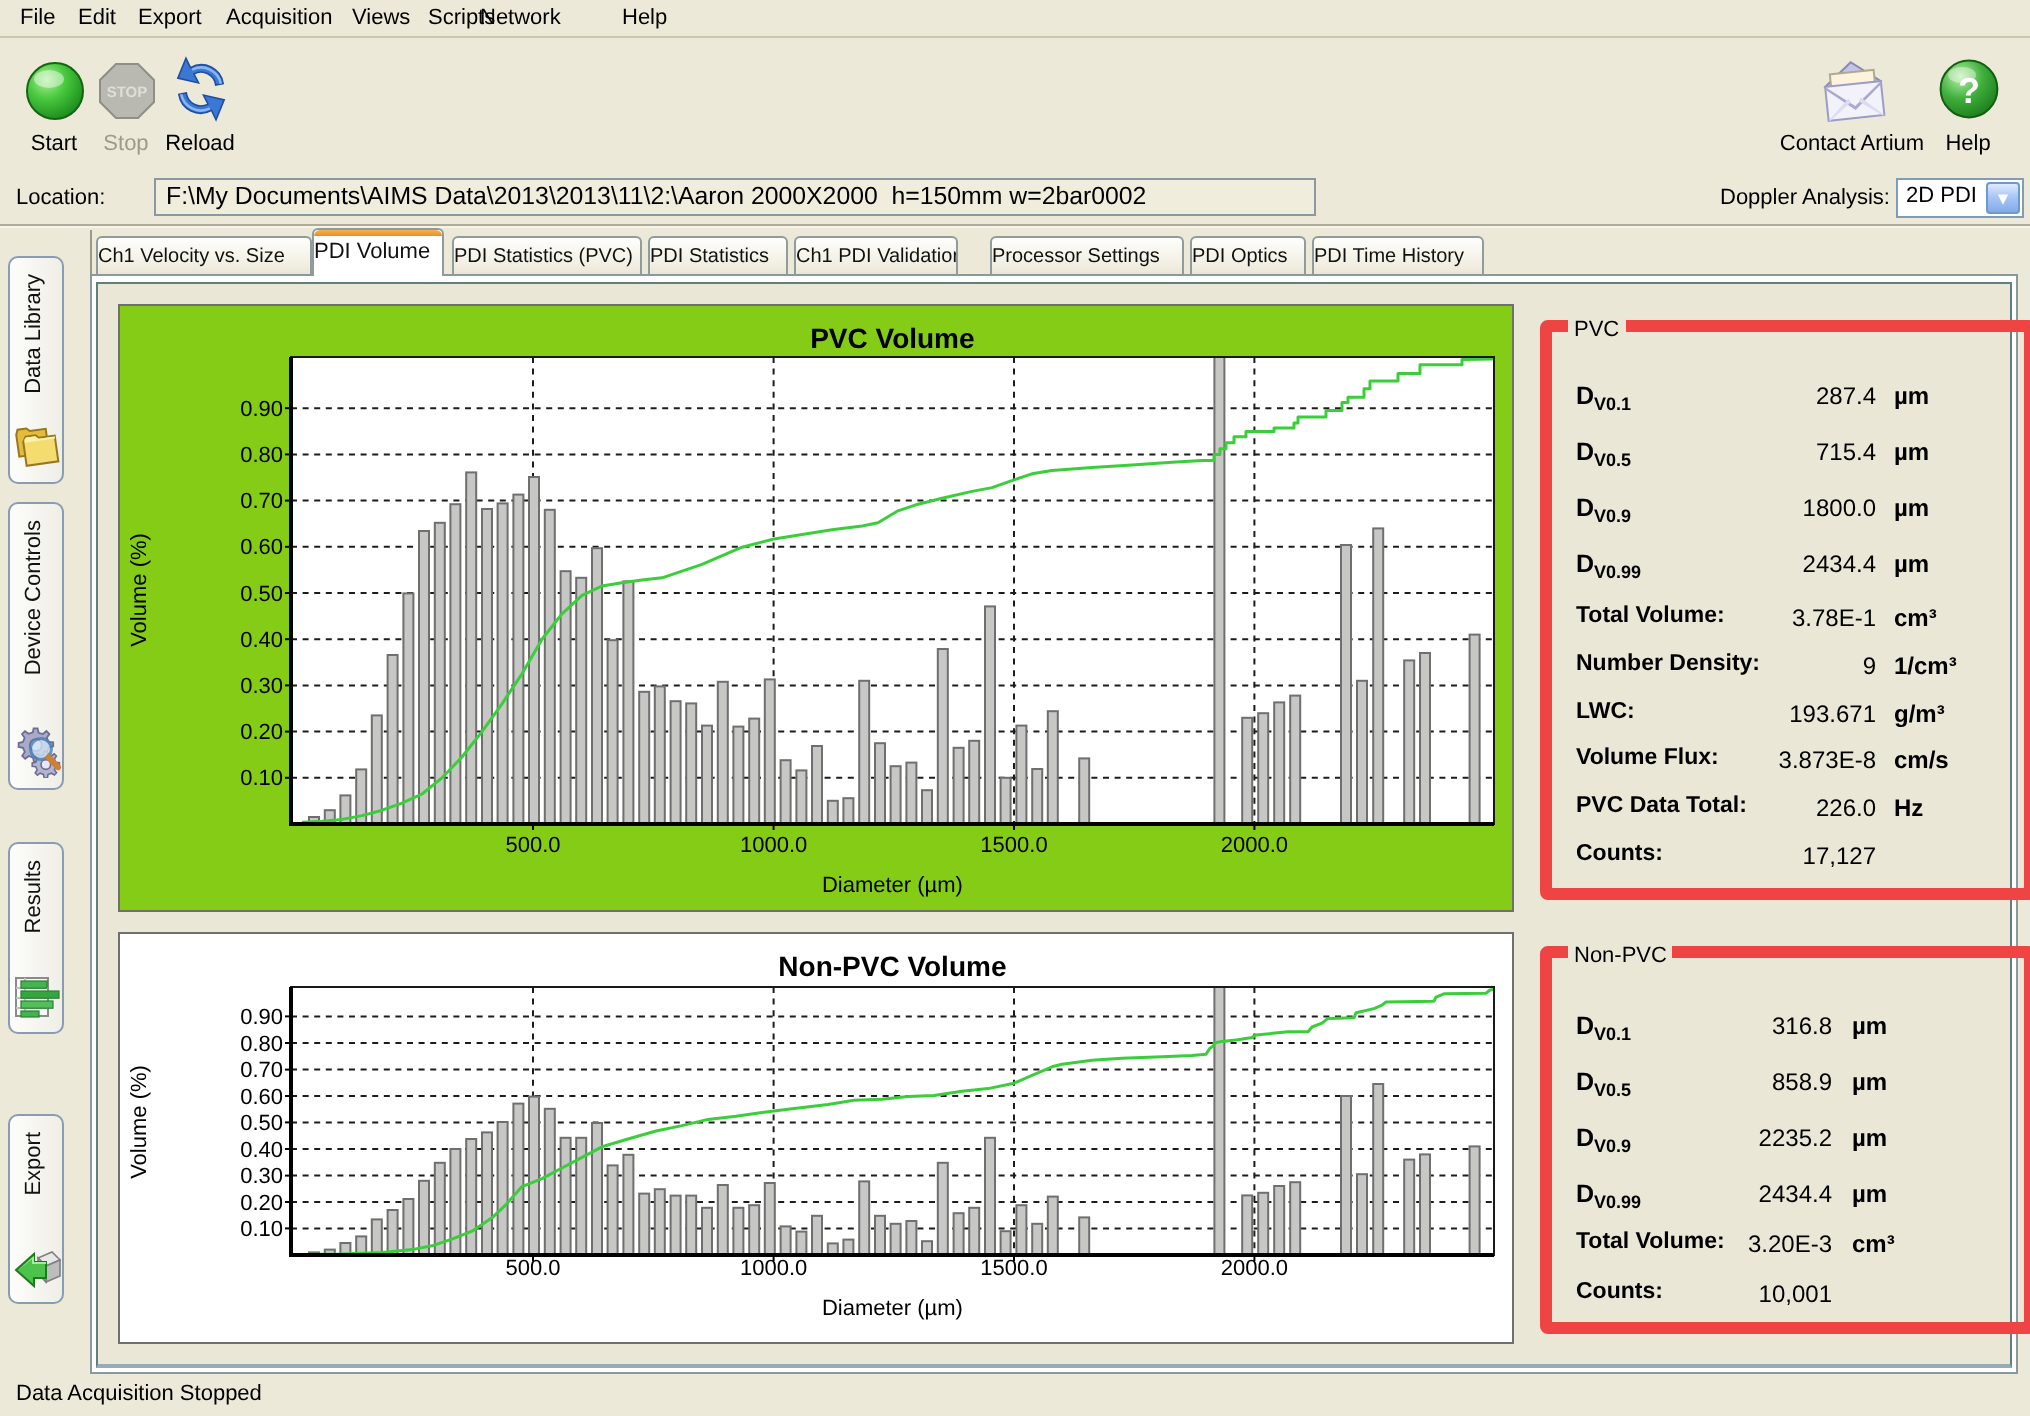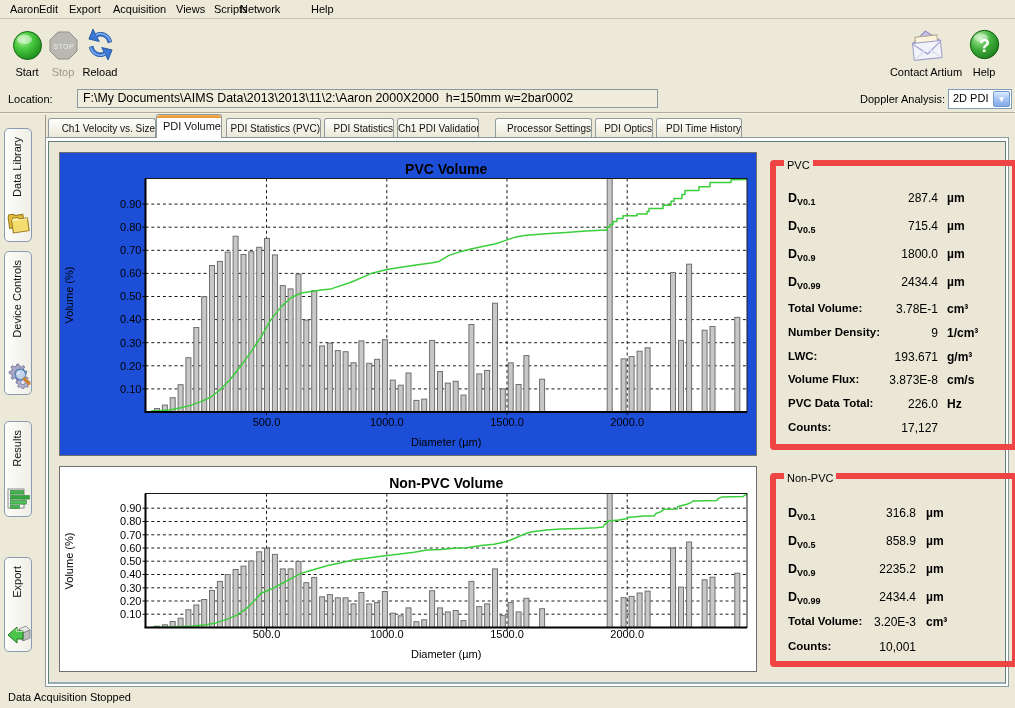--- a/index.html
+++ b/index.html
@@ -4,32 +4,32 @@
 *{margin:0;padding:0;box-sizing:border-box}
 html,body{width:1015px;height:708px;overflow:hidden}
 body{position:relative;background:#ece9d8;font-family:"Liberation Sans",sans-serif;font-size:11px;color:#000}
 .abs{position:absolute}
 .menu{top:3px;height:15px}
 .tb-label{top:66px;text-align:center}
 .loc-box{left:77px;top:89px;width:581px;height:19px;background:#f0eddc;border:1px solid #8a98a2;font-size:12.4px;line-height:17px;padding-left:5px;white-space:nowrap}
 .combo{left:948px;top:89px;width:64px;height:20px;background:#fff;border:1px solid #7f9db9}
 .sbtn{left:4px;width:28px;background:linear-gradient(to right,#fdfdfb,#efeee6);border:1px solid #8a9cb2;border-radius:5px}
 .sbtn .vtxt{position:absolute;left:6px;top:8px;writing-mode:vertical-rl;transform:rotate(180deg);font-size:11px;white-space:nowrap;color:#111}
-.tab{position:absolute;top:118px;height:20px;border:1px solid #919b9c;border-bottom:none;border-radius:3px 3px 0 0;background:linear-gradient(#fefefc,#f1efe2 70%,#e8e5d4);text-align:right;font-size:10px;line-height:19px;white-space:nowrap;color:#111;overflow:hidden}
+.tab{position:absolute;top:118px;height:20px;border:1px solid #919b9c;border-bottom:none;border-radius:3px 3px 0 0;background:linear-gradient(#fefefc,#f1efe2 70%,#e8e5d4);text-align:left;font-size:10px;line-height:19px;white-space:nowrap;color:#111;overflow:hidden}
 .gbox{left:770px;width:248px;border:6px solid #ef4444;border-radius:4px;position:absolute}
 .glabel{position:absolute;top:-7px;left:8px;background:#ebe7d6;padding:0 3px;font-size:11px}
 .srow{position:absolute;left:12px;right:8px;height:14px}
 .srow b{font-size:11.5px}
 .srow .val{position:absolute;top:0;text-align:right;font-size:12px}
 .srow .unit{position:absolute;top:0;font-size:12px;font-weight:bold}
 .dsub{font-size:9px;font-weight:bold;vertical-align:-3px;letter-spacing:0}
 </style></head>
 <body>
 
-<div class="abs menu" style="left:10px">Aaron</div>
+<div class="abs menu" style="left:10px">File</div>
 <div class="abs menu" style="left:39px">Edit</div>
 <div class="abs menu" style="left:69px">Export</div>
 <div class="abs menu" style="left:113px">Acquisition</div>
 <div class="abs menu" style="left:176px">Views</div>
 <div class="abs menu" style="left:214px">Scripts</div>
 <div class="abs menu" style="left:240px">Network</div>
 <div class="abs menu" style="left:311px">Help</div>
 <div class="abs" style="left:0;top:18px;width:1015px;height:1px;background:#cac7ae"></div>
 
 <svg style="position:absolute;left:12px;top:30px" width="31" height="31" viewBox="0 0 31 31">
@@ -149,21 +149,21 @@
 <div class="tab" style="left:324px;width:70px">PDI Statistics</div>
 <div class="tab" style="left:397px;width:82px">Ch1 PDI Validation</div>
 <div class="tab" style="left:495px;width:97px">Processor Settings</div>
 <div class="tab" style="left:595px;width:58px">PDI Optics</div>
 <div class="tab" style="left:656px;width:86px">PDI Time History</div>
 <div class="tab" style="left:156px;width:66px;top:114px;height:24px;background:#fff;line-height:22px;z-index:3;font-size:11px"><span style="position:absolute;left:0;top:0;width:100%;height:3px;background:linear-gradient(#f6b153,#e88f26);border-radius:3px 3px 0 0"></span>PDI Volume</div>
 
 <div class="abs" style="left:45px;top:137px;width:964px;height:550px;background:#fff;border:1px solid #8a9a9c"></div>
 <div class="abs" style="left:48px;top:141px;width:958px;height:543px;background:#ebe7d6;border:1px solid #60807f;border-bottom:2px solid #96adb9"></div>
 
-<div class="abs" style="left:59px;top:152px;width:698px;height:304px;background:#1d4ed8;border:1px solid #6f6f6f">
+<div class="abs" style="left:59px;top:152px;width:698px;height:304px;background:#84cc16;border:1px solid #6f6f6f">
 <svg width="698" height="304" viewBox="0 0 698 304" style="position:absolute;left:0;top:0">
 <text x="386.2" y="21" text-anchor="middle" font-size="14" font-weight="bold" font-family="Liberation Sans, sans-serif">PVC Volume</text>
 <rect x="85.5" y="25.5" width="601.5" height="233.5" fill="#ffffff"></rect>
 <line x1="85.5" y1="235.9" x2="687" y2="235.9" stroke="#1c1c1c" stroke-width="1" stroke-dasharray="3,2.8"></line>
 <text x="81.5" y="239.7" text-anchor="end" font-size="11" font-family="Liberation Sans, sans-serif">0.10</text>
 <line x1="85.5" y1="212.8" x2="687" y2="212.8" stroke="#1c1c1c" stroke-width="1" stroke-dasharray="3,2.8"></line>
 <text x="81.5" y="216.6" text-anchor="end" font-size="11" font-family="Liberation Sans, sans-serif">0.20</text>
 <line x1="85.5" y1="189.7" x2="687" y2="189.7" stroke="#1c1c1c" stroke-width="1" stroke-dasharray="3,2.8"></line>
 <text x="81.5" y="193.5" text-anchor="end" font-size="11" font-family="Liberation Sans, sans-serif">0.30</text>
 <line x1="85.5" y1="166.6" x2="687" y2="166.6" stroke="#1c1c1c" stroke-width="1" stroke-dasharray="3,2.8"></line>

